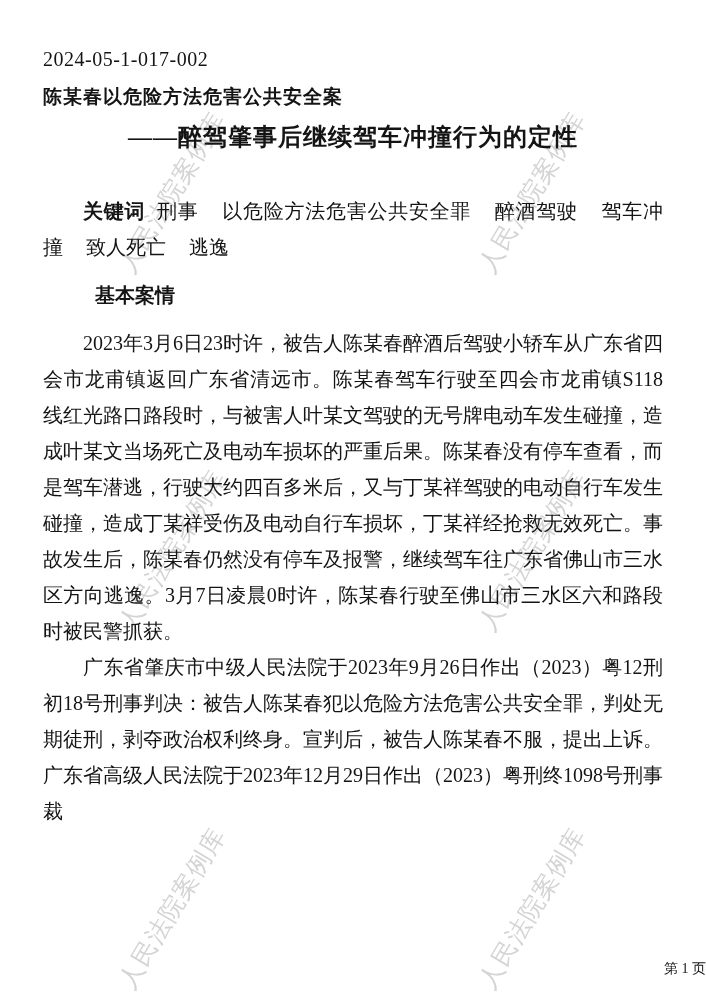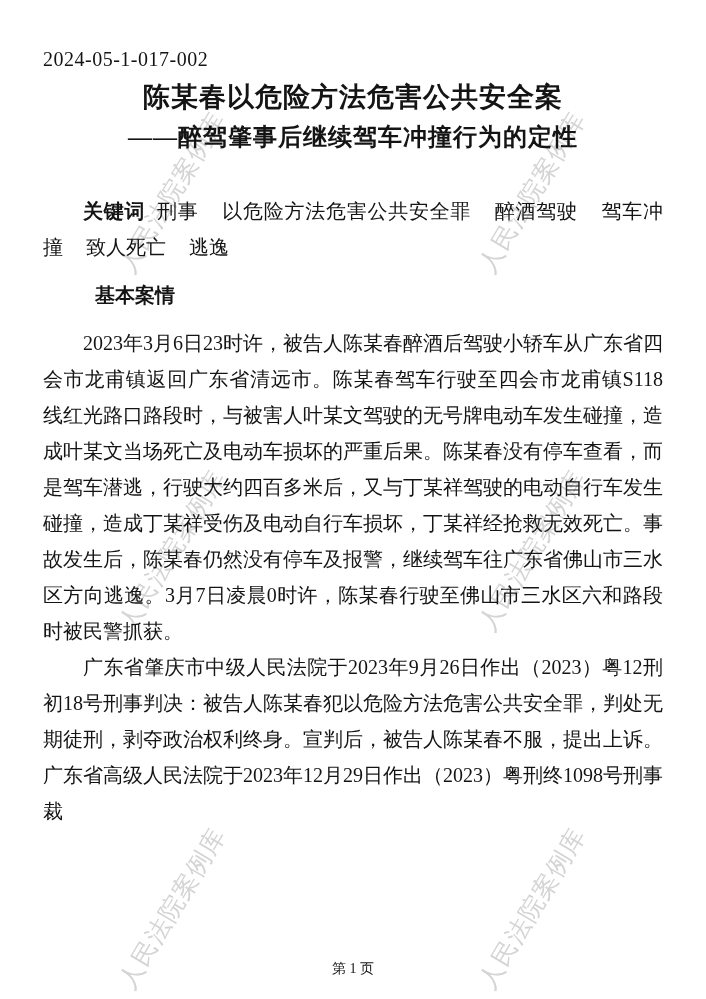--- a/index.html
+++ b/index.html
@@ -36,22 +36,22 @@
 
   
   .doc-number {
     position:relative; z-index:1;
     font-size:20px; line-height:22px;
     letter-spacing:0.5px;
   }
   .title {
     position:relative; z-index:1;
     margin:14px 0 0 0;
-    text-align:center;
-    font-size:27px; line-height:26px;
+    text-align:left;
+    font-size:19px; line-height:26px;
     font-weight:bold;
     letter-spacing:1px;
   }
   .subtitle {
     position:relative; z-index:1;
     margin:15px 0 0 0;
     text-align:center;
     font-size:24px; line-height:24px;
     font-weight:bold;
     letter-spacing:1px;
@@ -76,21 +76,21 @@
     font-size:20px; line-height:36px;
     font-weight:bold;
     font-family:"Liberation Sans","DejaVu Sans",sans-serif;
     text-indent:2em;
   }
   .para { margin:0; text-indent:2em; }
 
   .footer {
     position:absolute; z-index:1;
     left:0; right:0; bottom:22px;
-    text-align:center;
+    text-align:right;
     font-size:14px; line-height:17px;
     color:#141414;
   }
 </style>
 </head>
 <body>
 
 <div class="page">
 
   <div class="watermark-layer">

